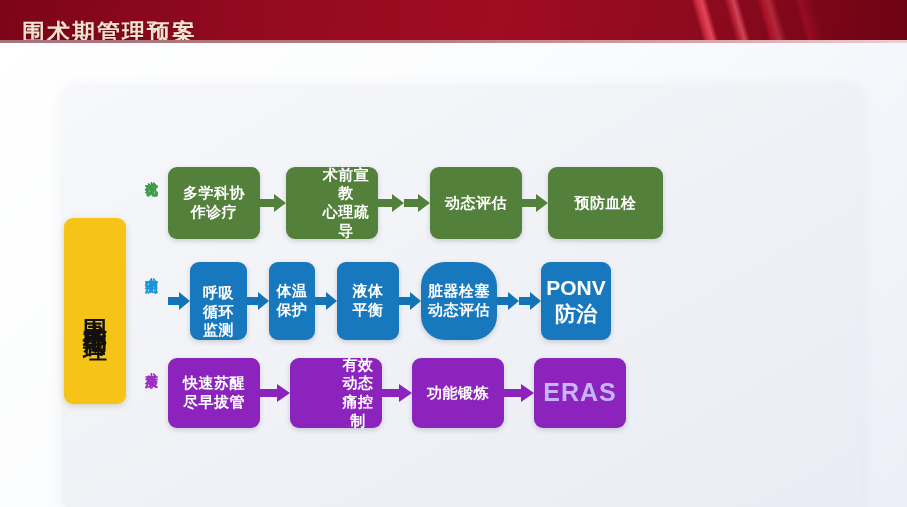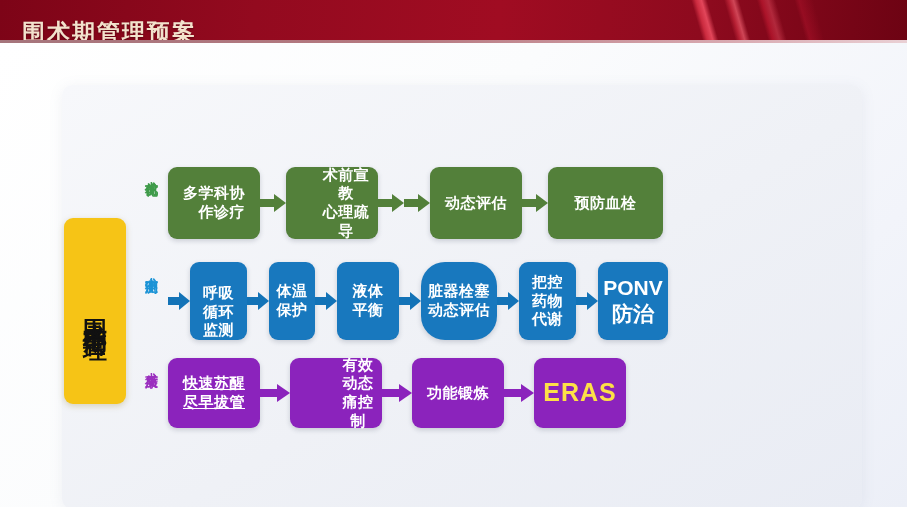--- a/index.html
+++ b/index.html
@@ -175,21 +175,21 @@
 
   
   #row3 { left: 168px; top: 315px; }
   #row3 .node { background: #8b23bc; height: 70px; }
   #row3 .arrow { width: 30px; height: 20px; }
   #row3 .arrow .shaft { width: 18px; background: #8b23bc; }
   #row3 .arrow .head { border-left: 13px solid #8b23bc; }
   #label-row3 { left: 140px; top: 319px; color: #9b2fbf; }
 
   .eras-text {
-    color: #fde047;
+    color: #c4b5fd;
     font-size: 25px;
     font-weight: bold;
     letter-spacing: 1px;
     font-family: "Liberation Sans", "DejaVu Sans", sans-serif;
   }
   .ponv-text { font-size: 21px; letter-spacing: 0; }
 </style>
 </head>
 <body>
 
@@ -206,21 +206,21 @@
 
     <div id="master-card">
       <span class="vtext">围术期管理</span>
     </div>
 
     <div class="row-label" id="label-row1">术前优化</div>
     <div class="row-label" id="label-row2">术中监测</div>
     <div class="row-label" id="label-row3">术后康复</div>
 
     <div class="row" id="row1">
-        <div class="node" style="width: 92px; text-align: right;">
+        <div class="node" style="width: 92px;">
           <span class="txt">多学科协<br>作诊疗</span>
         </div>
         <span class="arrow">
           <span class="shaft"></span>
           <span class="head"></span>
         </span>
         <div class="node" style="width: 92px; padding-left: 32px;">
           <span class="txt">术前宣教<br>心理疏导</span>
         </div>
         <span class="arrow">
@@ -268,33 +268,30 @@
           <span class="shaft"></span>
           <span class="head"></span>
         </span>
         <div class="node" style="width: 76px; border-radius: 24px;">
           <span class="txt">脏器栓塞<br>动态评估</span>
         </div>
         <span class="arrow">
           <span class="shaft"></span>
           <span class="head"></span>
         </span>
-        <div class="node" style="width: 57px;">
-          <span class="txt">把控<br>药物<br>代谢</span>
-        </div>
         <span class="arrow">
           <span class="shaft"></span>
           <span class="head"></span>
         </span>
         <div class="node" style="width: 70px;">
           <span class="txt ponv-text">PONV<br>防治</span>
         </div>
       </div>
     <div class="row" id="row3">
-        <div class="node" style="width: 92px; text-decoration: underline;">
+        <div class="node" style="width: 92px;">
           <span class="txt">快速苏醒<br>尽早拔管</span>
         </div>
         <span class="arrow">
           <span class="shaft"></span>
           <span class="head"></span>
         </span>
         <div class="node" style="width: 92px; padding-left: 48px;">
           <span class="txt">有效动态<br>痛控制</span>
         </div>
         <span class="arrow">

